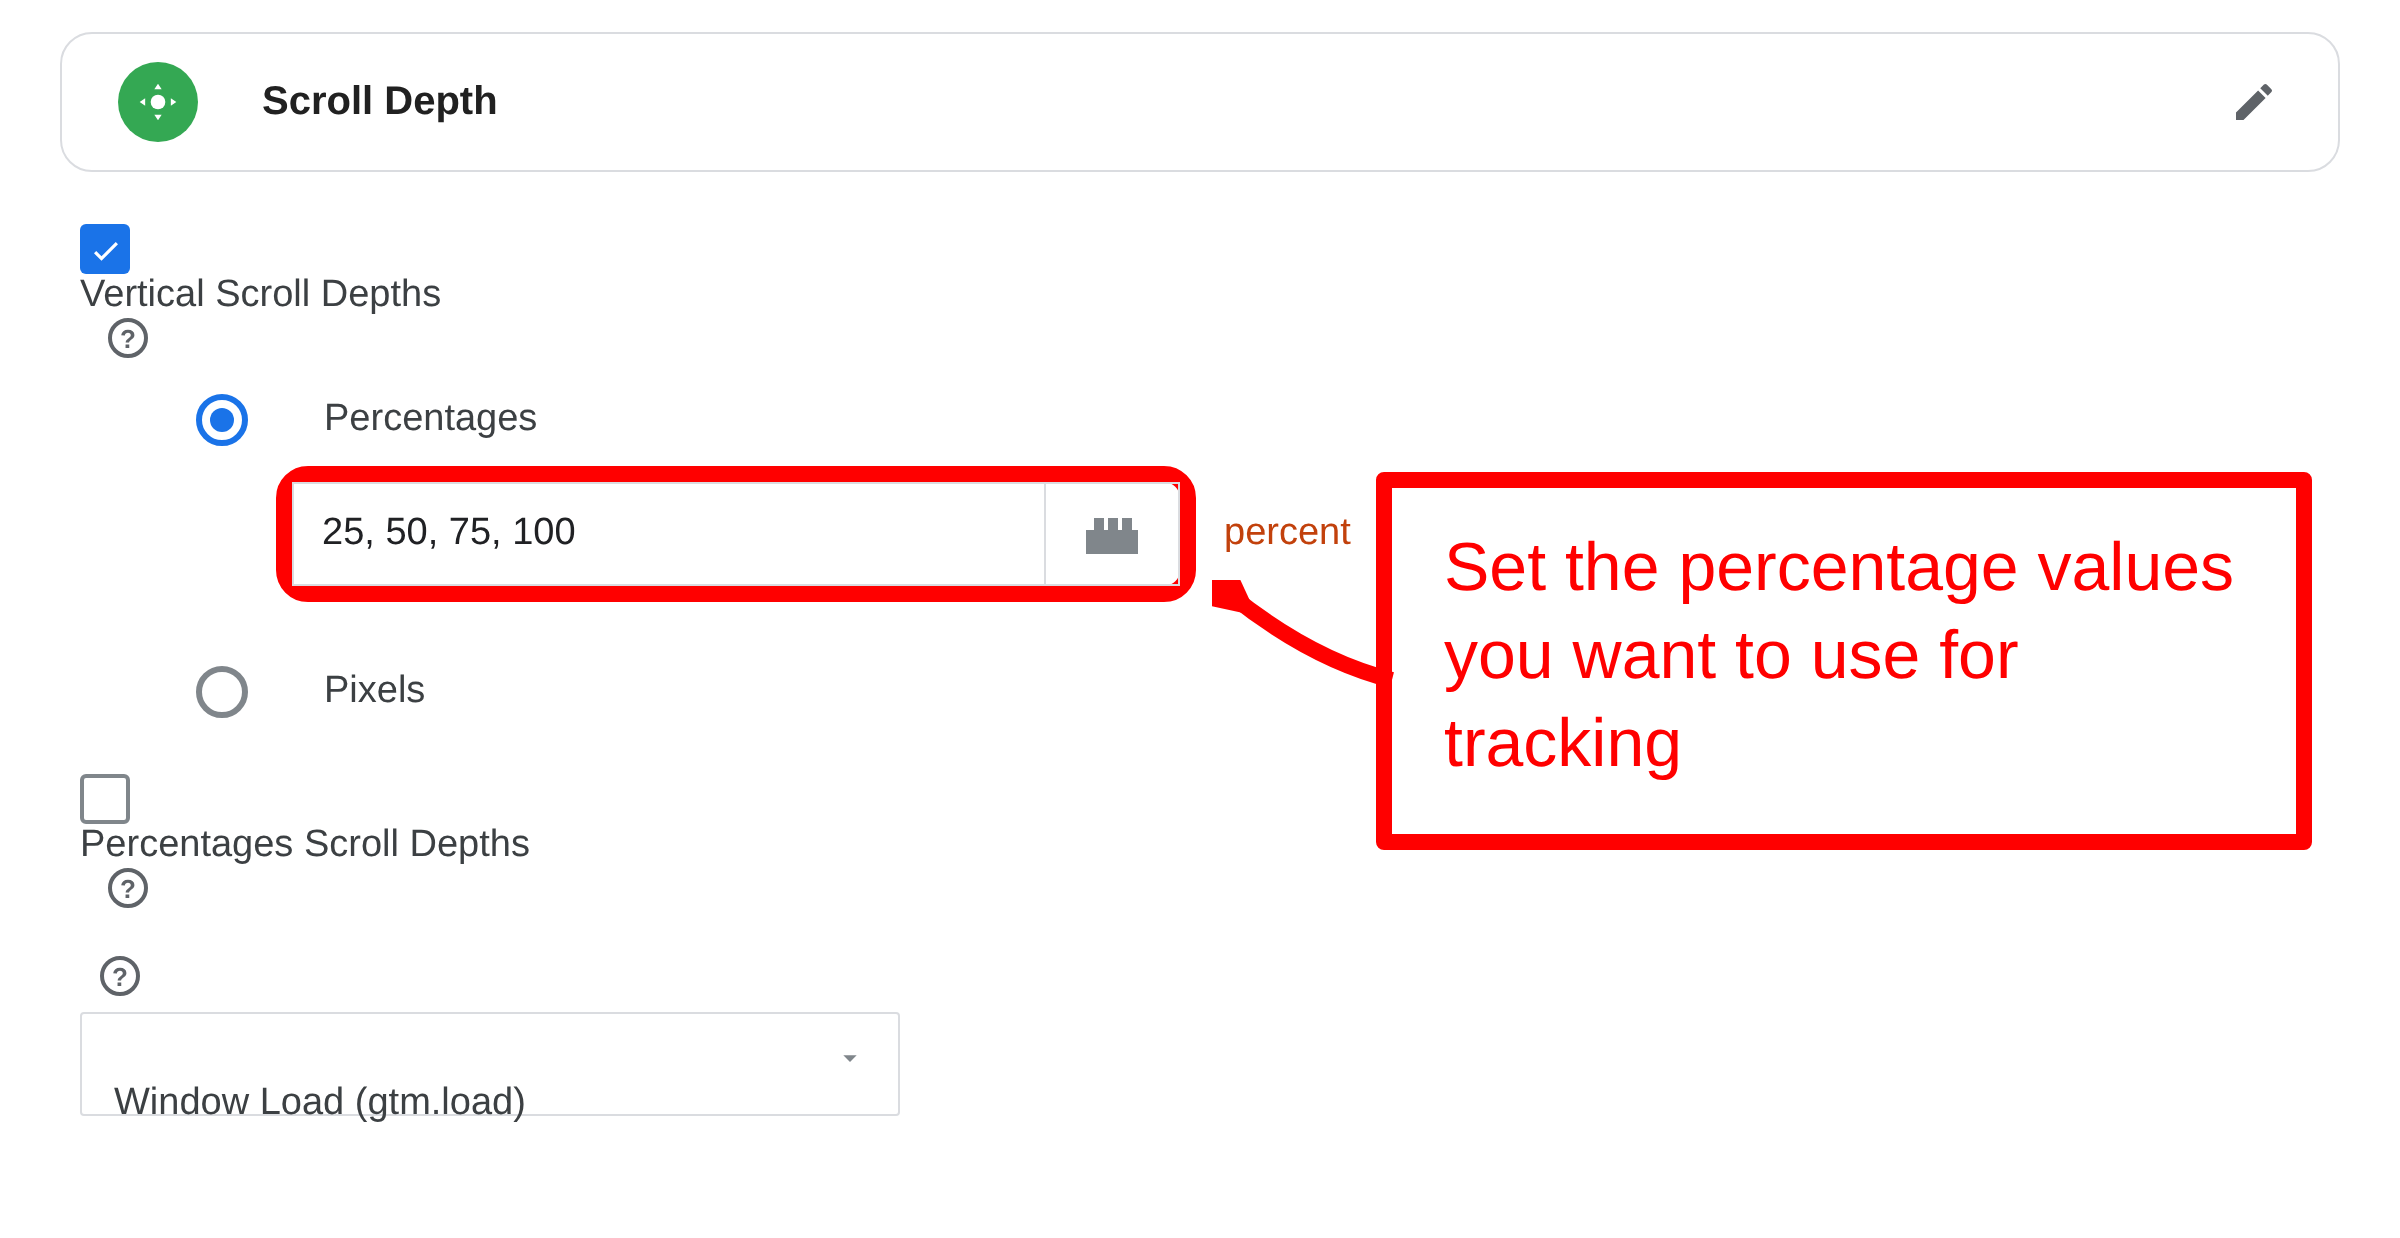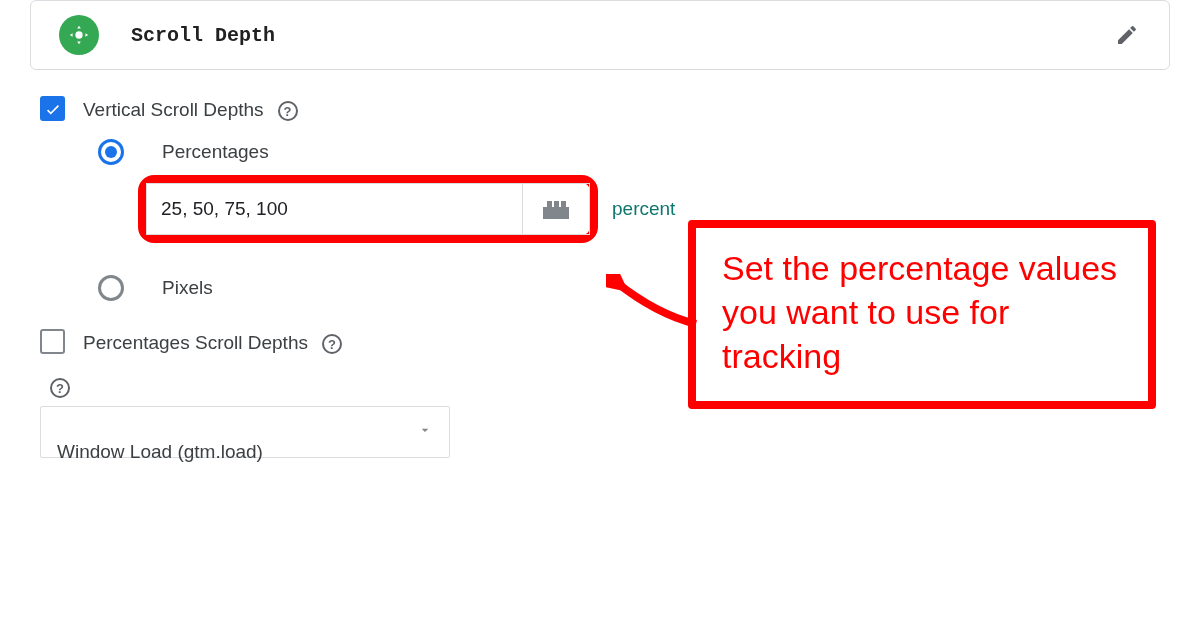--- a/index.html
+++ b/index.html
@@ -10,27 +10,26 @@
     height: 619px;
     font-family: "Helvetica Neue", Arial, sans-serif;
     background: #fff;
     color: #202124;
     overflow: hidden;
   }
   .page { padding: 0 30px; position: relative; }
 
   
   .card {
-    margin-top: 0;
-    border: 1px solid #dadce0;
-    border-radius: 6px;
+    margin-top: 16px;
+    border: 1px solid #dadce0;
+    border-radius: 16px;
     display: flex;
     align-items: center;
     padding: 14px 28px;
-    font-family: Liberation Mono, monospace;
   }
   .trigger-icon {
     width: 40px; height: 40px;
     border-radius: 50%;
     background: #34a853;
     display: flex; align-items: center; justify-content: center;
     flex-shrink: 0;
   }
   .trigger-icon svg { width: 22px; height: 22px; fill: #fff; }
   .card-title {
@@ -43,21 +42,21 @@
   .pencil {
     width: 28px; height: 28px;
     display: flex; align-items: center; justify-content: center;
     cursor: pointer;
   }
   .pencil svg { width: 24px; height: 24px; fill: #5f6368; }
 
   
   .body { padding: 26px 10px 0 10px; position: relative; }
 
-  .row { display: flex; align-items: flex-end; margin-bottom: 18px; }
+  .row { display: flex; align-items: flex-start; margin-bottom: 18px; flex-direction: column; }
   .label { font-size: 19px; color: #3c4043; }
 
   .checkbox {
     width: 25px; height: 25px;
     border-radius: 3px;
     margin-right: 18px;
     display: flex; align-items: center; justify-content: center;
     cursor: pointer;
   }
   .checkbox.checked { background: #1a73e8; }
@@ -124,21 +123,21 @@
   .lego-btn {
     width: 68px;
     border: 1px solid #dadce0;
     display: flex; align-items: center; justify-content: center;
     cursor: pointer;
   }
   .lego-btn svg { width: 30px; height: 24px; fill: #80868b; }
   .suffix {
     margin-left: 14px;
     font-size: 19px;
-    color: #0f766e;
+    color: #c2410c;
   }
 
   .second-radio { margin-top: 32px; }
 
   
   .hrow { margin-top: 28px; }
 
   
   .hint {
     margin-top: 24px;

